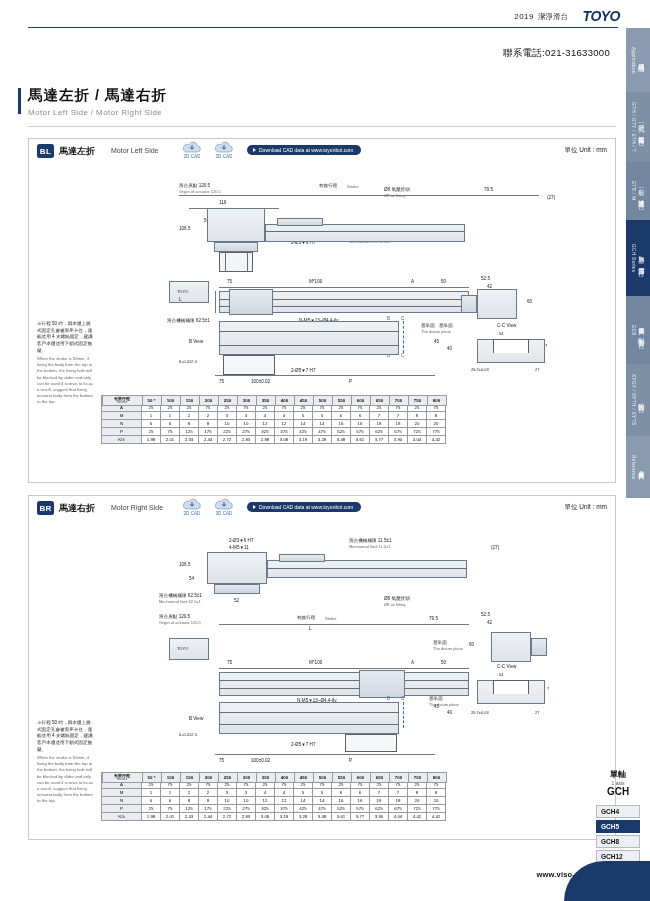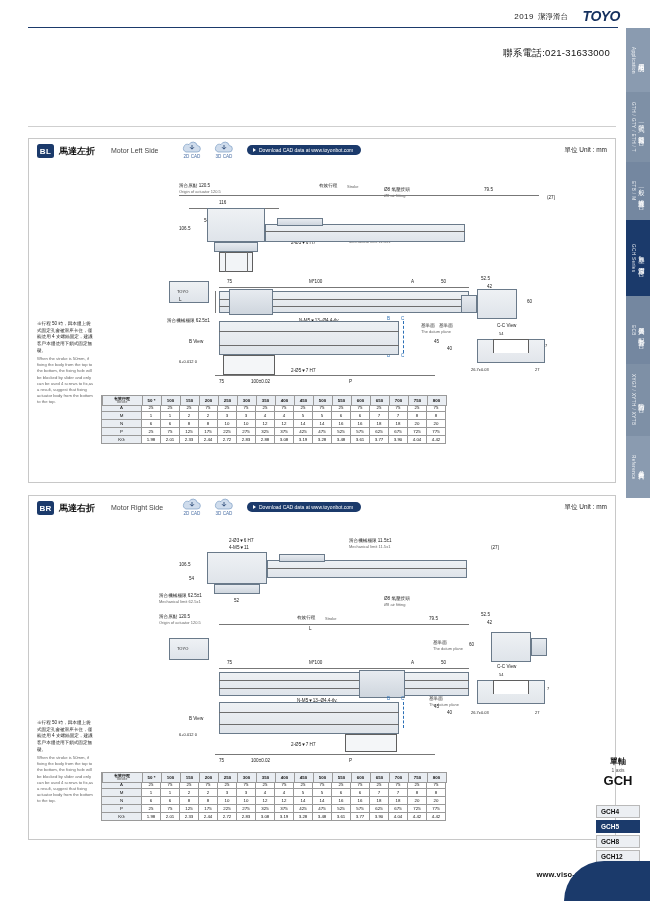--- a/index.html
+++ b/index.html
@@ -116,21 +116,21 @@
     width:40px; min-width:40px; text-align:center; background:#e9edf2; font-weight:normal;
   }
   table.spec tr.hdr th { background:#e9edf2; font-weight:bold;}
   table.spec .rh2 { font-size:4px; line-height:1.1;}
   table.spec .rh2 .en { color:#777; font-size:3.4px; display:block;}
 
   
   .axis-box { position:absolute; right:10px; bottom:38px; width:44px; }
   .axis-ttl { text-align:center; font-size:8px; font-weight:bold; color:#111; }
   .axis-sub { text-align:center; font-size:5px; color:#555; }
-  .axis-sub2 { text-align:center; font-size:13px; font-weight:bold; color:#111; margin-bottom:17px;}
+  .axis-sub2 { text-align:center; font-size:10px; font-weight:bold; color:#111; margin-bottom:8px;}
   .axis-item {
     border:1px solid #b9b9b9; background:#eceff3; font-size:6.5px; font-weight:bold;
     color:#111; padding:2px 4px; margin-top:2px; text-align:left;
   }
   .axis-item.hl { background:#1b3a6b; color:#fff; border-color:#1b3a6b;}
 
   .footer-url { position:absolute; right:40px; bottom:22px; font-size:7.5px; font-weight:bold; color:#111; letter-spacing:.2px;}
   .footer-corner {
     position:absolute; right:0; bottom:0; width:86px; height:40px; background:#1b3a6b;
     border-top-left-radius:40px;
@@ -187,20 +187,25 @@
       </div>
     </div>
     <div class="tab" style="height:62px;background:#8a9bb0">
       <div class="tab-inner">
         <span class="cn">參考資料</span>
         <span class="en">Reference</span>
       </div>
     </div>
   </div>
 
+  <div class="title-wrap">
+    <div class="bar"></div>
+    <div class="title-cn">馬達左折 / 馬達右折</div>
+    <div class="title-en">Motor Left Side / Motor Right Side</div>
+  </div>
   <div class="title-rule"></div>
 
   <div class="panel p2">
     <div class="panel-head">
       <div class="badge">BR</div>
       <div class="p-title-cn">馬達右折</div>
       <div class="p-title-en">Motor Right Side</div>
       <div class="unit">單位 Unit : mm</div>
 
       <div class="cad-group">

